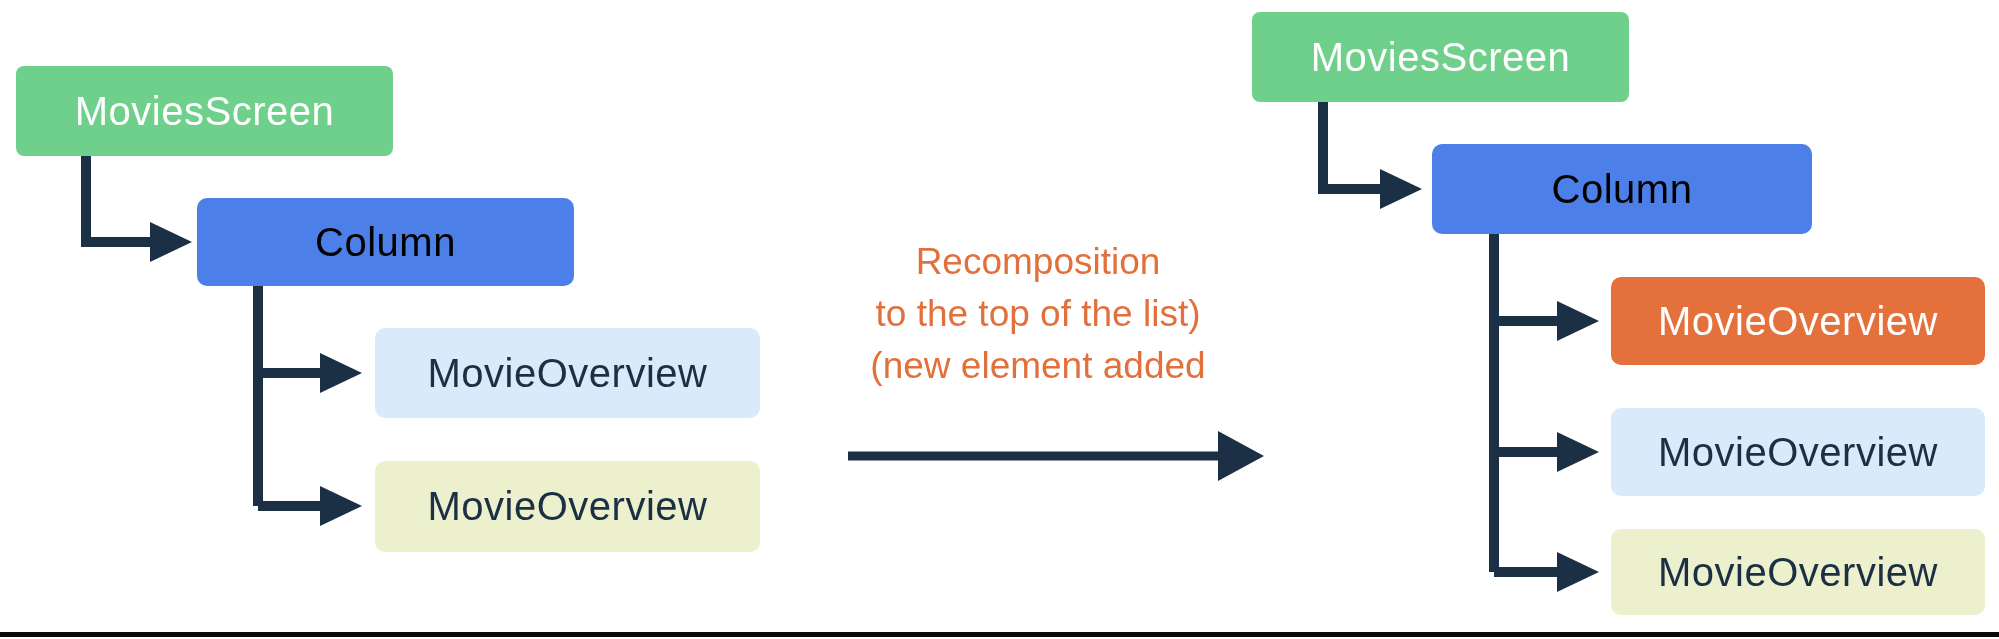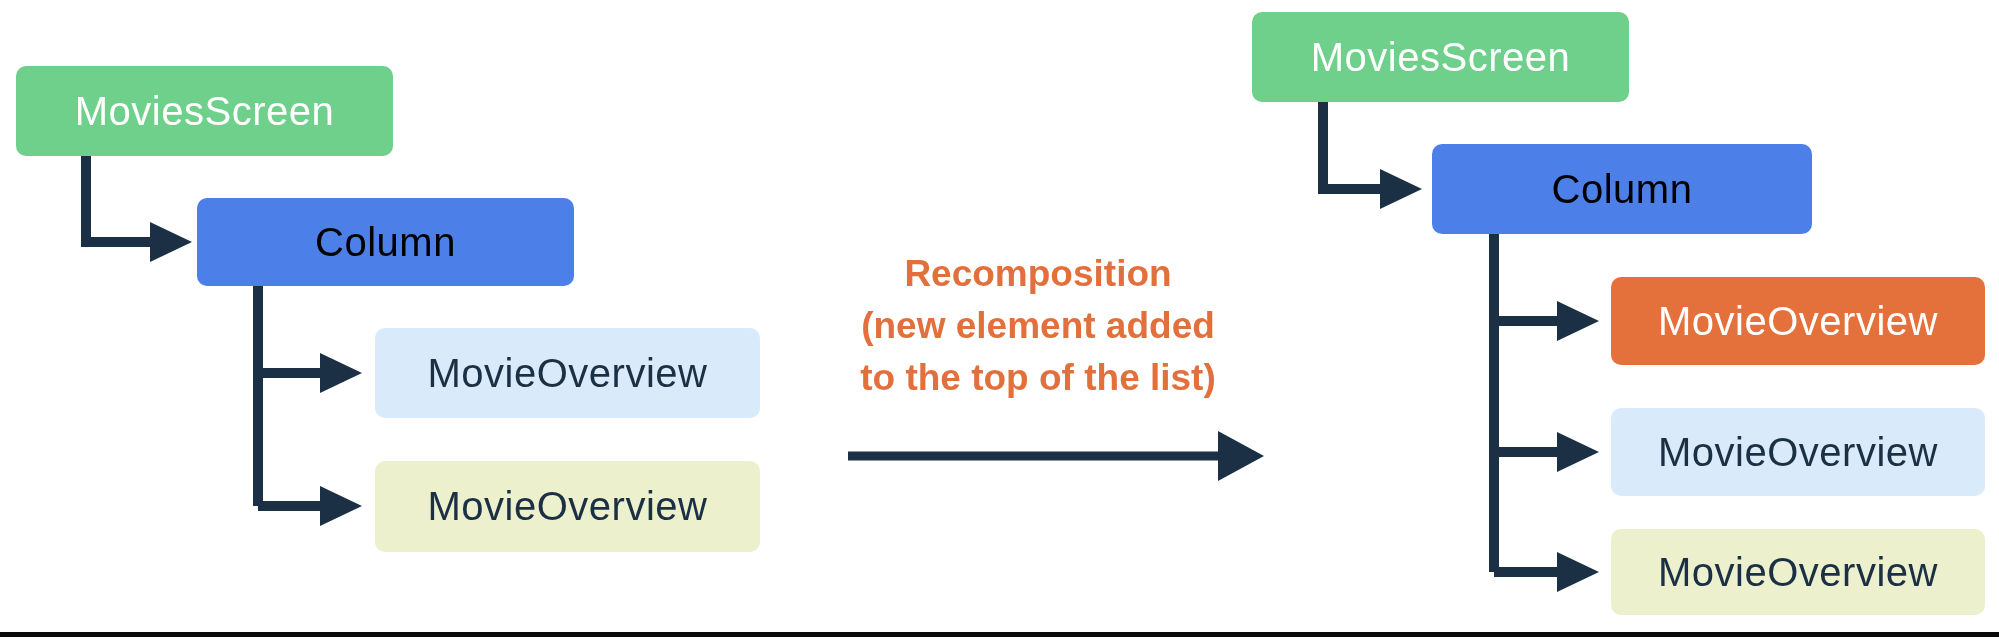--- a/index.html
+++ b/index.html
@@ -12,33 +12,33 @@
   }
   .connectors{position:absolute;left:0;top:0;width:1999px;height:639px;}
   .node{
     position:absolute;
     display:flex;align-items:center;justify-content:center;
     border-radius:10px;
     font-size:40px;
     letter-spacing:0.5px;
     white-space:nowrap;
   }
-  .green{background:var(--green);color:#fff;}
+  .green{background:var(--green);color:#fff;border-radius:8px;}
   .blue{background:var(--blue);color:#000000;}
   .orange{background:var(--orange);color:#fff;}
   .light-blue{background:var(--light-blue);color:var(--navy);}
   .light-yellow{background:var(--light-yellow);color:var(--navy);}
   .annotation{
     position:absolute;
-    left:818px;top:248px;width:440px;
+    left:818px;top:236px;width:440px;
     text-align:center;
     color:var(--annotation-orange);
     font-size:37px;
     line-height:52px;
-    font-weight:700;
+    font-weight:400;
   }
   .bottom-rule{
     position:absolute;
     left:0;top:632px;width:1999px;height:5px;
     background:var(--bottom-rule,#0a0a0a);
   }
 </style>
 </head>
 <body>
 
@@ -72,22 +72,22 @@
     </g>
   </svg>
 
   <div class="node green" style="left:16px;top:66px;width:377px;height:90px">MoviesScreen</div>
   <div class="node blue" style="left:197px;top:198px;width:377px;height:88px">Column</div>
   <div class="node light-blue" style="left:375px;top:328px;width:385px;height:90px">MovieOverview</div>
   <div class="node light-yellow" style="left:375px;top:461px;width:385px;height:91px">MovieOverview</div>
 
   <div class="annotation">
     <div>Recomposition</div>
+    <div>to the top of the list)</div>
     <div>(new element added</div>
-    <div>to the top of the list)</div>
   </div>
 
   <div class="node green" style="left:1252px;top:12px;width:377px;height:90px">MoviesScreen</div>
   <div class="node blue" style="left:1432px;top:144px;width:380px;height:90px">Column</div>
   <div class="node orange" style="left:1611px;top:277px;width:374px;height:88px">MovieOverview</div>
   <div class="node light-blue" style="left:1611px;top:408px;width:374px;height:88px">MovieOverview</div>
   <div class="node light-yellow" style="left:1611px;top:529px;width:374px;height:86px">MovieOverview</div>
 
   <div class="bottom-rule"></div>
 </div>

